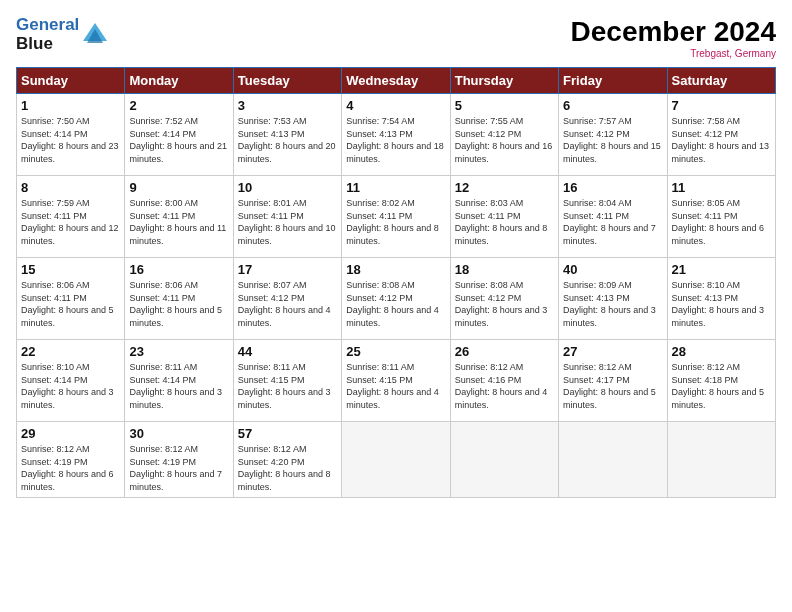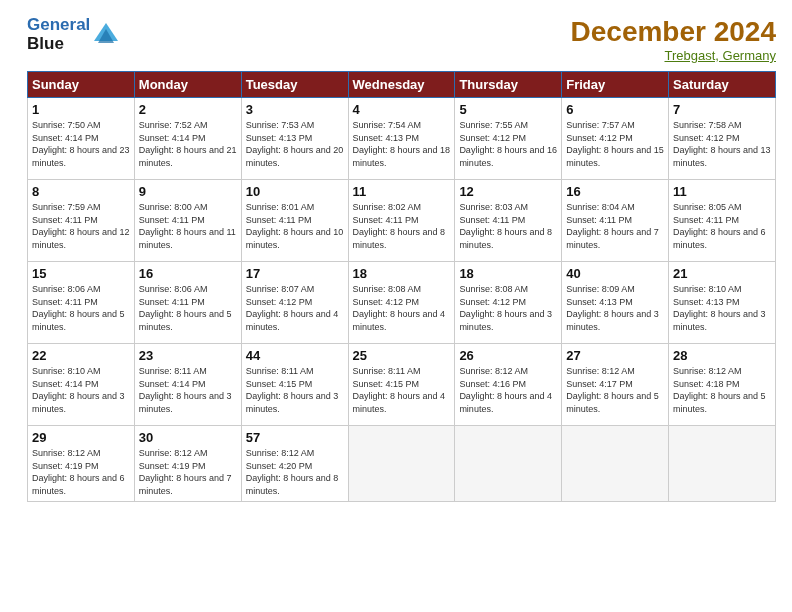--- a/index.html
+++ b/index.html
@@ -5,21 +5,21 @@
     * { box-sizing: border-box; margin: 0; padding: 0; }
     body {
       font-family: Arial, sans-serif;
       background: #fff;
       width: 792px;
       height: 612px;
       overflow: hidden;
     }
     .container {
       width: 792px;
-      padding: 16px 16px 8px 27px;
+      padding: 16px 16px 8px 16px;
     }
     .header-row {
       display: flex;
       justify-content: space-between;
       align-items: flex-start;
       margin-bottom: 8px;
     }
     .logo {
       display: flex;
       align-items: center;
@@ -28,26 +28,25 @@
       width: 28px;
       height: 28px;
       margin-left: 2px;
     }
     .title-section {
       text-align: right;
     }
     .month-title {
       font-size: 28px;
       font-weight: bold;
-      color: #a16207;
+      color: #000000;
     }
     .location {
-      font-size: 13px;
-      color: #4d7c0f;
-      text-decoration: underline;
+      font-size: 10px;
+      color: #be185d;
     }
     .calendar {
       width: 100%;
       border-collapse: collapse;
       table-layout: fixed;
     }
     .calendar th {
       background: #7f1d1d;
       color: #fff;
       font-size: 13px;

